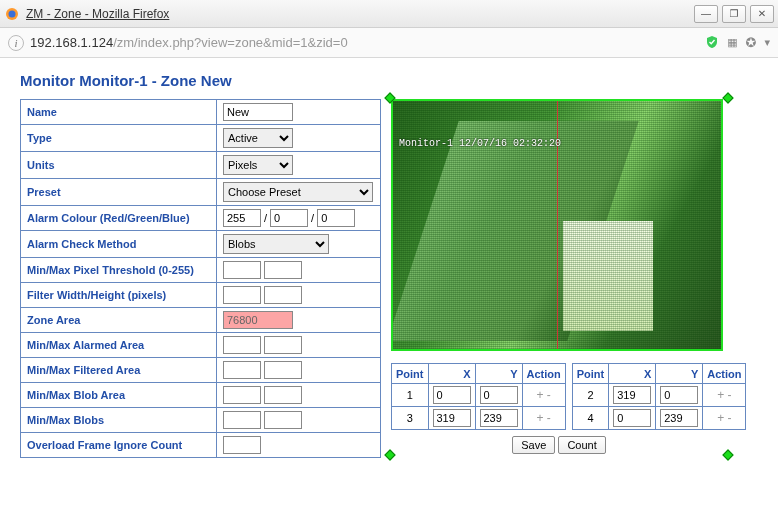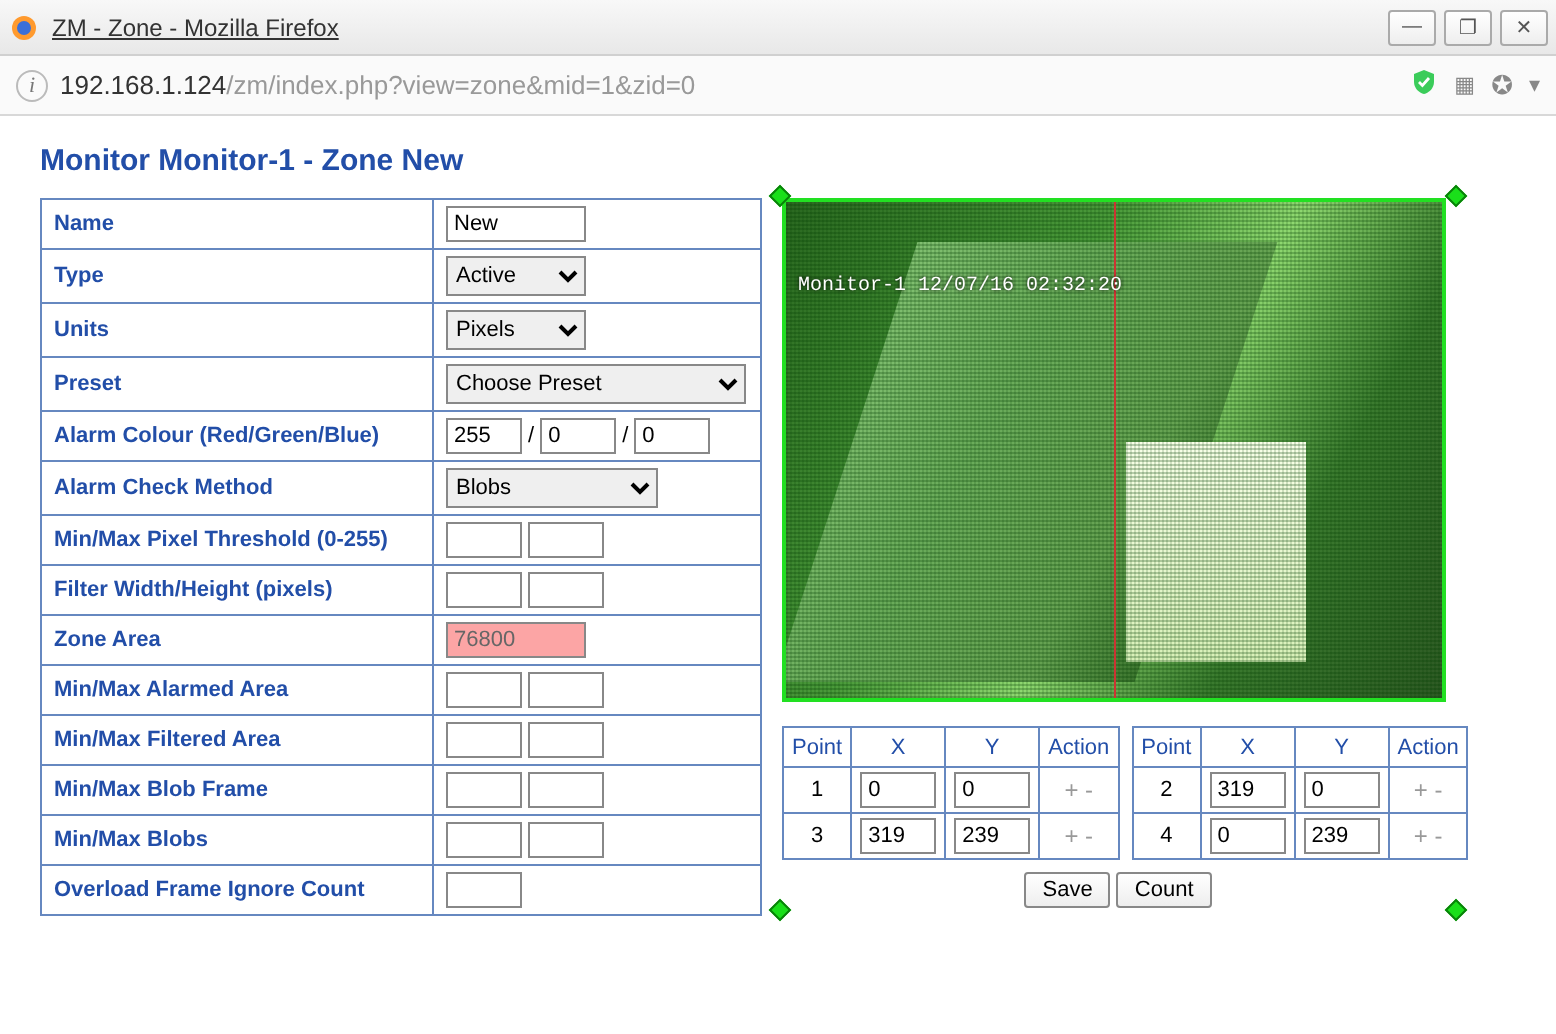--- a/index.html
+++ b/index.html
@@ -93,21 +93,21 @@
     .corner { position:absolute; width:8px; height:8px; background:#1adf1a; transform:rotate(45deg); border:1px solid #0a800a; }
     .corner.tl { top:-5px; left:-5px; }
     .corner.tr { top:-5px; right:-5px; }
     .corner.bl { bottom:-5px; left:-5px; }
     .corner.br { bottom:-5px; right:-5px; }
     .previewwrap { position:relative; width:336px; }
     table.pts { border-collapse:collapse; margin-top:12px; font-size:11px; }
     table.pts th, table.pts td {
       border:1px solid #6688c0; text-align:center; padding:2px 4px; height:20px;
     }
-    table.pts th { color:#224ea8; font-weight:normal; }
+    table.pts th { color:#224ea8; font-weight:bold;text-align:right; }
     table.pts .actcell { color:#999; font-size:12px; }
     .btns { margin-top:6px; text-align:center; }
     button.std {
       border:1px solid #888; background:linear-gradient(#fff,#eee);
       font-size:11px; padding:2px 8px; border-radius:2px;
     }
   </style>
 </head>
 <body>
 
@@ -188,21 +188,21 @@
             </tr>
         <tr>
               <td class="label">Min/Max Alarmed Area</td>
             <td class="field"><input class="txt sm" value="" style=""> <input class="txt sm" value="" style=""></td>
             </tr>
         <tr>
               <td class="label">Min/Max Filtered Area</td>
             <td class="field"><input class="txt sm" value="" style=""> <input class="txt sm" value="" style=""></td>
             </tr>
         <tr>
-              <td class="label">Min/Max Blob Frame</td>
+              <td class="label">Min/Max Blob Area</td>
             <td class="field"><input class="txt sm" value="" style=""> <input class="txt sm" value="" style=""></td>
             </tr>
         <tr>
               <td class="label">Min/Max Blobs</td>
             <td class="field"><input class="txt sm" value="" style=""> <input class="txt sm" value="" style=""></td>
             </tr>
         <tr>
               <td class="label">Overload Frame Ignore Count</td>
             <td class="field"><input class="txt sm" value="" style=""></td>
             </tr>

